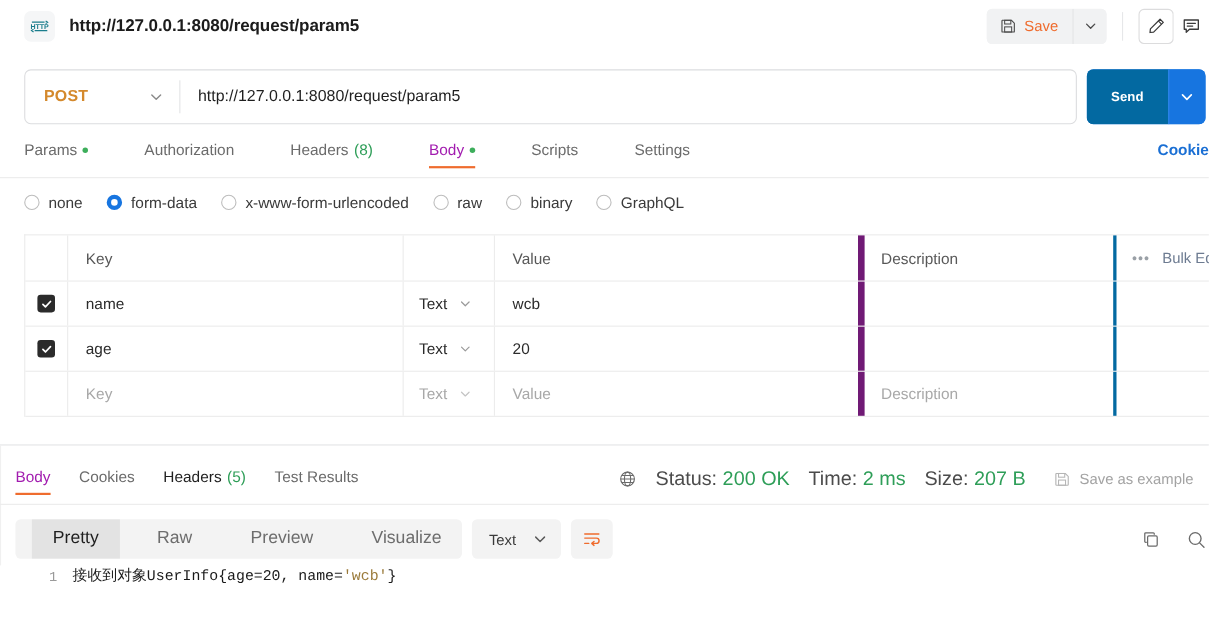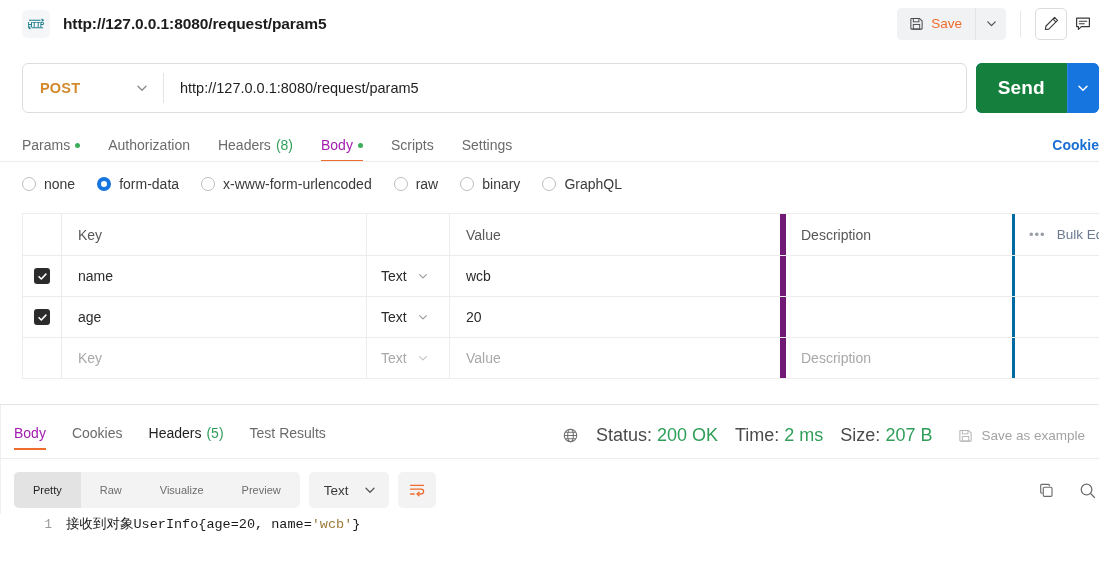--- a/index.html
+++ b/index.html
@@ -68,33 +68,33 @@
   .method-div { width: 1px; height: 30px; background: #e3e4e6; }
   .url-input {
     flex: 1; height: 48px; border: none; outline: none; background: transparent;
     padding-left: 16px; font-family: inherit; font-size: 14.5px; color: #1f1f1f;
   }
   .send-group {
     margin-left: 9px; display: flex; align-items: stretch; height: 50px;
     border-radius: 6px; overflow: hidden; background: #1775e0;
   }
   .send-btn {
-    background: #15803d; color: #fff; border: none; cursor: pointer;
-    font-family: inherit; font-size: 19px; font-weight: 700; padding: 0 22px;
+    background: #0369a1; color: #fff; border: none; cursor: pointer;
+    font-family: inherit; font-size: 12px; font-weight: 700; padding: 0 22px;
     letter-spacing: .1px;
   }
   .send-caret {
     width: 34px; background: #1775e0; display: flex; align-items: center;
     justify-content: center; cursor: pointer; border-left: 1px solid #2f86e8;
   }
 
   
   .reqtabs {
     position: absolute; top: 128px; left: 0; width: 1099px; height: 34px;
-    display: flex; align-items: flex-end; border-bottom: 0px;
+    display: flex; align-items: flex-start; border-bottom: 0px; gap: 23px;
   }
   .rtab {
     position: relative; display: flex; align-items: center; gap: 5px;
     font-size: 14px; color: #6b6b6b; cursor: pointer; padding-bottom: 9px;
     white-space: nowrap;
   }
   .rtab:first-child { margin-left: 22px; }
   .rtab + .rtab { margin-left: 28px; }
   .rtab.active { color: #a21caf; font-weight: 400; }
   .rtab.active::after {
@@ -193,22 +193,22 @@
 
   .viewbar {
     position: absolute; top: 471px; left: 14px; width: 1085px; height: 38px;
     display: flex; align-items: center;
   }
   .seg {
     display: flex; align-items: stretch; height: 36px; border-radius: 5px;
     background: #f3f3f3; overflow: hidden;
   }
   .seg-item {
-    display: flex; align-items: center; padding: 0 19px; font-size: 11px;
-    color: #6d6d6d; cursor: pointer;
+    display: flex; align-items: center; padding: 0 19px; font-size: 16px;
+    color: #6d6d6d; cursor: pointer; margin-left: 15px;
   }
   .seg-item.active { background: #e3e3e3; color: #1f1f1f; }
   .fmt-sel {
     margin-left: 9px; display: flex; align-items: center; gap: 15px; height: 36px;
     padding: 0 12px 0 15px; border-radius: 5px; background: #f3f3f3; cursor: pointer;
     font-size: 13.5px; color: #3a3a3a;
   }
   .wrap-btn {
     margin-left: 9px; width: 38px; height: 36px; border-radius: 5px; background: #f3f3f3;
     display: flex; align-items: center; justify-content: center; cursor: pointer;
@@ -520,22 +520,22 @@
         <span>Save as example</span>
       </span>
     </div>
   </div>
   <div class="restabs-rule"></div>
 
   <div class="viewbar">
     <div class="seg">
       <div class="seg-item active">Pretty</div>
       <div class="seg-item">Raw</div>
+      <div class="seg-item">Preview</div>
       <div class="seg-item">Visualize</div>
-      <div class="seg-item">Preview</div>
     </div>
 
     <div class="fmt-sel">
       <span>Text</span>
       <span>
         <svg width="14" height="14" viewBox="0 0 14 14">
           <path d="M3 5.3 L7 9.3 L11 5.3" fill="none" stroke="#5a5a5a" stroke-width="1.3" stroke-linecap="round" stroke-linejoin="round"></path>
         </svg>
       </span>
     </div>

